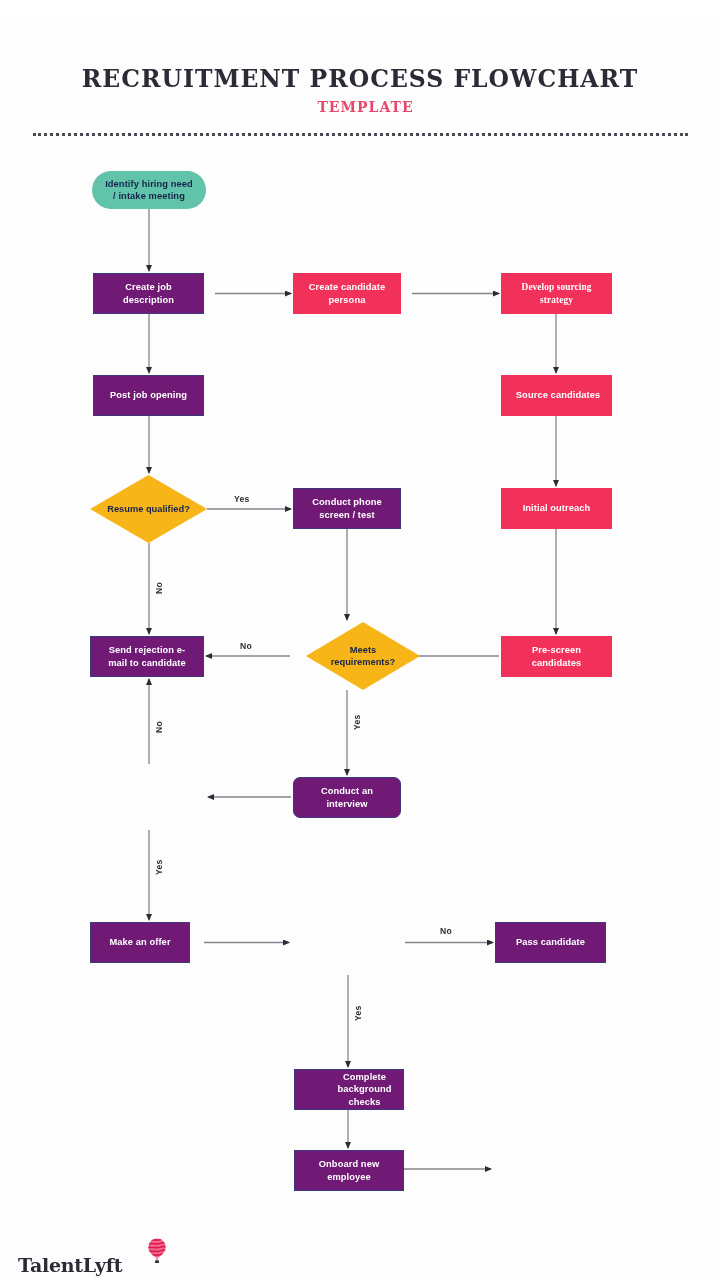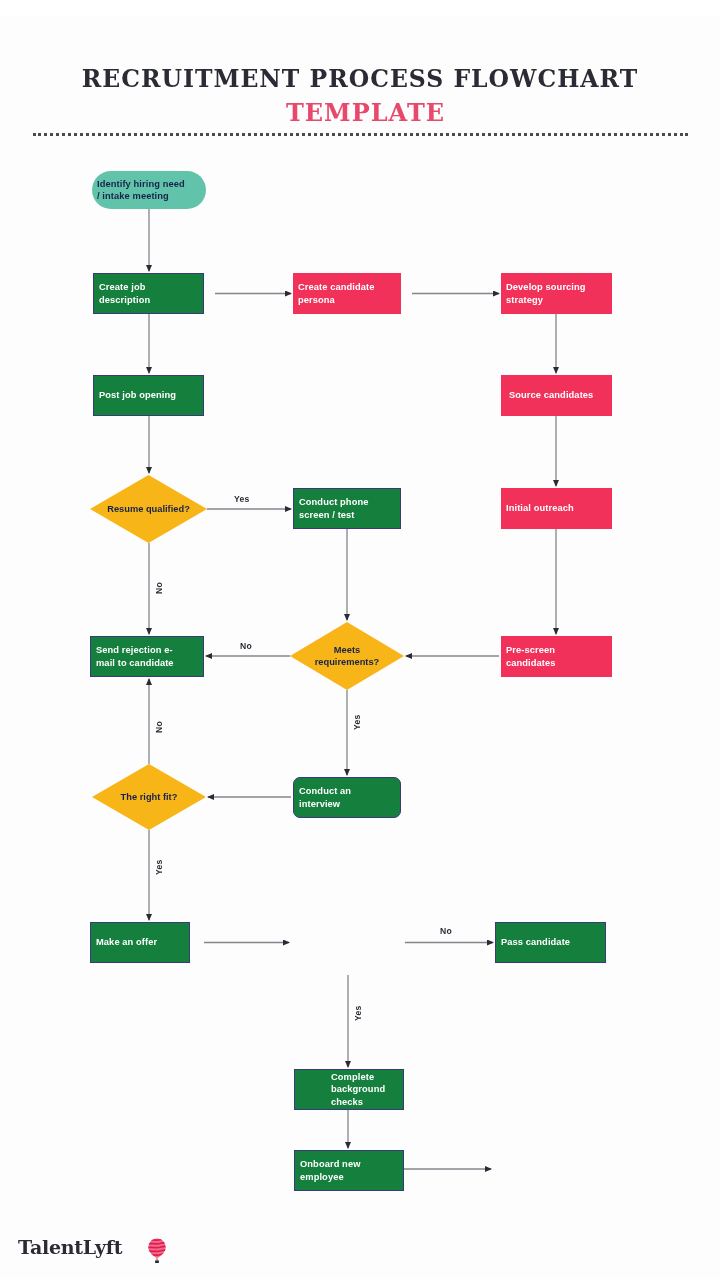--- a/index.html
+++ b/index.html
@@ -36,21 +36,21 @@
     font-weight: bold;
     font-size: 23.5px;
     letter-spacing: 1.0px;
     color: #2b2b35;
     line-height: 1.15;
     white-space: nowrap;
   }
   #title-sub {
     font-family: "DejaVu Serif", serif;
     font-weight: bold;
-    font-size: 24px;
+    font-size: 14px;
     letter-spacing: 1.0px;
     color: #e8486b;
     margin-top: 7px;
     line-height: 1.1;
     padding-left: 11px;
   }
   #divider {
     position: absolute;
     left: 33px; top: 117px;
     width: 655px;
@@ -72,28 +72,29 @@
     height: 1279px;
     pointer-events: none;
   }
 
   .node {
     position: absolute;
     box-sizing: border-box;
     display: flex;
     align-items: center;
     justify-content: center;
+    text-align: center;
     font-size: 9.3px;
     font-weight: bold;
     line-height: 1.32;
     letter-spacing: 0.1px;
     padding: 2px 5px;
   }
   .node-navy {
-    background: #15803d;
+    background: #701a75;
     color: #ffffff;
     border: 1px solid #3a3a7a;
   }
   .node-pink {
     background: #f2315a;
     color: #ffffff;
   }
   .node-teal {
     background: #62c3ab;
     color: #17234a;
@@ -143,20 +144,21 @@
   .edge-label.rot {
     transform: rotate(-90deg);
     transform-origin: left top;
   }
 
   
   #footer {
     position: absolute;
     left: 18px; top: 1222px;
     display: flex;
+    align-items: flex-end;
     gap: 28px;
   }
   #logo-text {
     font-family: "DejaVu Serif", serif;
     font-weight: bold;
     font-size: 19px;
     color: #2b2b35;
     letter-spacing: -0.3px;
     line-height: 1;
   }
@@ -240,21 +242,21 @@
     <div class="node node-navy" style="left:93px; top:257px; width:111px; height:41px;">
       <span class="node-label">Create job
 description</span>
     </div>
 
     <div class="node node-pink" style="left:293px; top:257px; width:108px; height:41px;">
       <span class="node-label">Create candidate
 persona</span>
     </div>
 
-    <div class="node node-pink" style="left:501px; top:257px; width:111px; height:41px;">
+    <div class="node node-pink" style="left:501px; top:257px; width:111px; height:41px;font-family:Liberation Serif, serif;">
       <span class="node-label">Develop sourcing
 strategy</span>
     </div>
 
     <div class="node node-navy" style="left:93px; top:359px; width:111px; height:41px;">
       <span class="node-label">Post job opening</span>
     </div>
 
     <div class="node node-pink" style="left:501px; top:359px; width:111px; height:41px;padding-left:8px;">
       <span class="node-label">Source candidates</span>
@@ -267,40 +269,36 @@
 
     <div class="node node-navy" style="left:293px; top:472px; width:108px; height:41px;">
       <span class="node-label">Conduct phone
 screen / test</span>
     </div>
 
     <div class="node node-pink" style="left:501px; top:472px; width:111px; height:41px;">
       <span class="node-label">Initial outreach</span>
     </div>
 
-    <div class="diamond" style="left:290px; top:606px; width:114px; height:68px;">
+    <div class="diamond" style="left:306px; top:606px; width:114px; height:68px;">
       <span class="dia-shape"></span>
       <span class="node-label">Meets
 requirements?</span>
     </div>
 
     <div class="node node-navy" style="left:90px; top:620px; width:114px; height:41px;">
       <span class="node-label">Send rejection e-
 mail to candidate</span>
     </div>
 
     <div class="node node-pink" style="left:501px; top:620px; width:111px; height:41px;">
       <span class="node-label">Pre-screen
 candidates</span>
     </div>
 
-    <div class="diamond" style="left:92px; top:748px; width:114px; height:66px;">
-      <span class="dia-shape"></span>
-      <span class="node-label">The right fit?</span>
-    </div>
 
     <div class="node node-navy" style="left:293px; top:761px; width:108px; height:41px;border-radius:7px;">
       <span class="node-label">Conduct an
 interview</span>
     </div>
 
     <div class="node node-navy" style="left:90px; top:906px; width:100px; height:41px;">
       <span class="node-label">Make an offer</span>
     </div>
 

